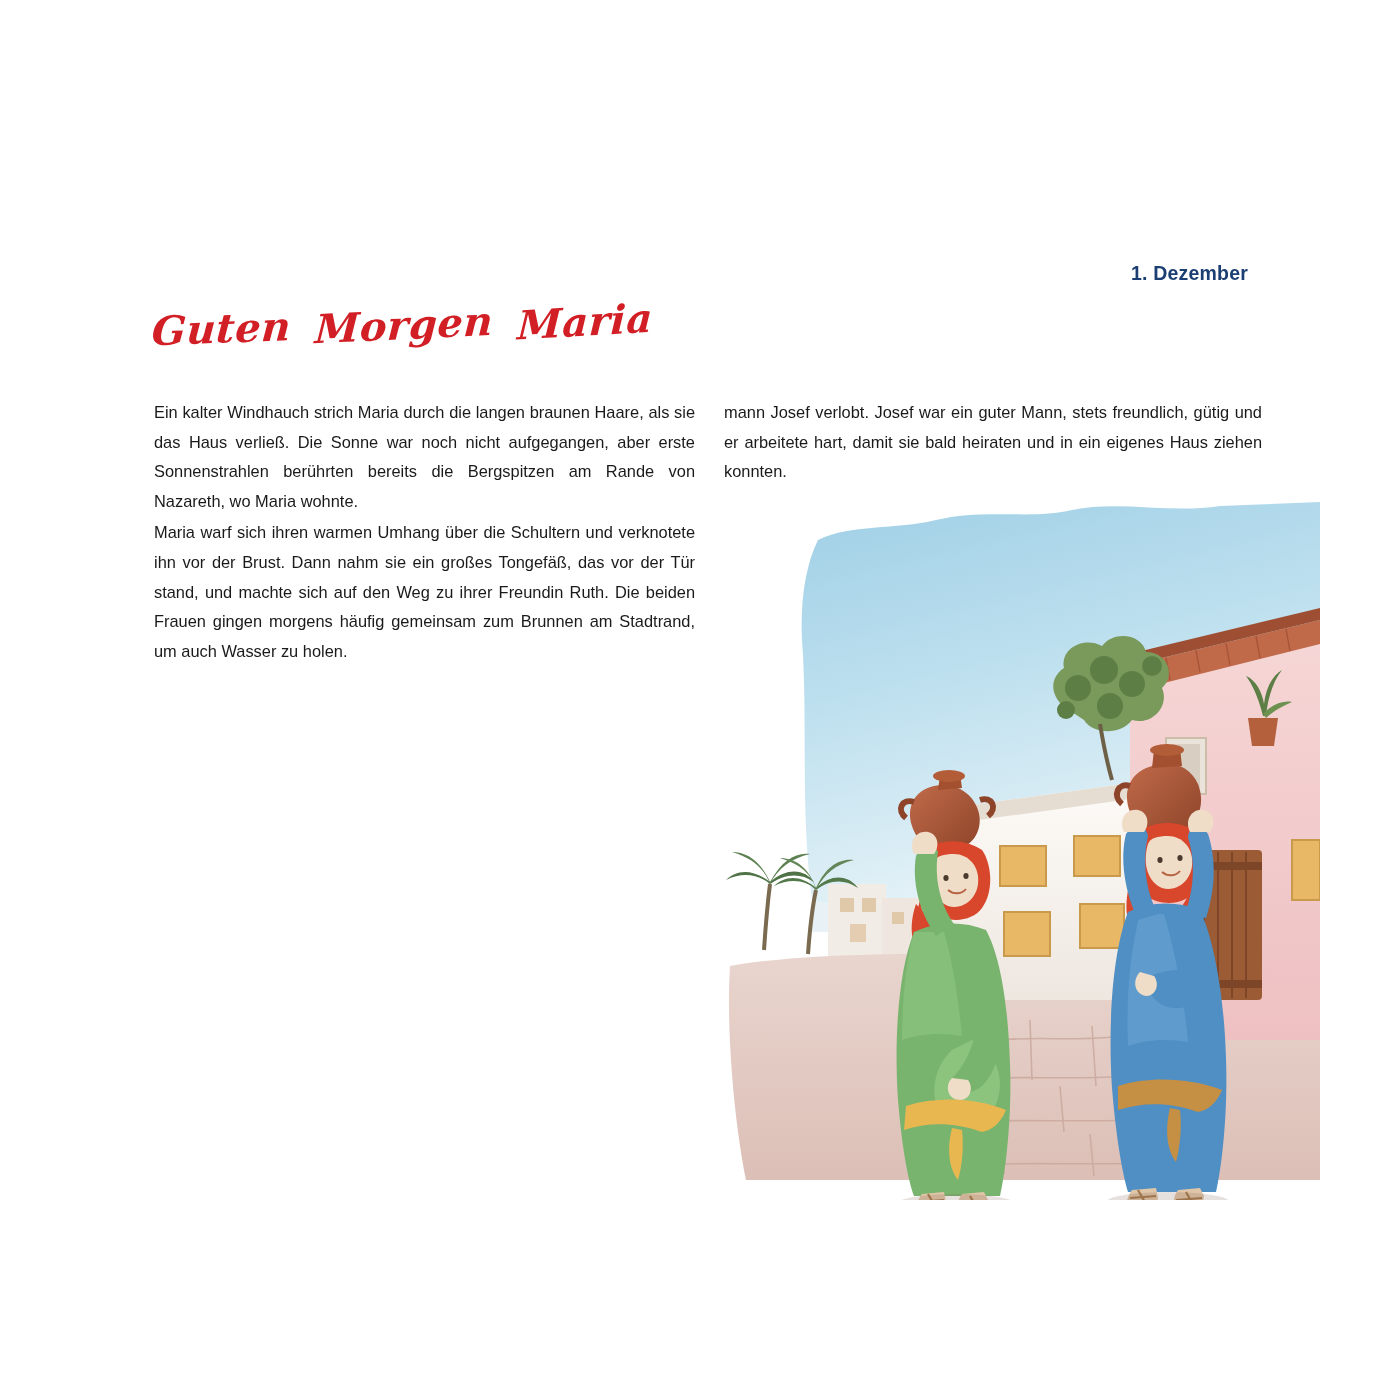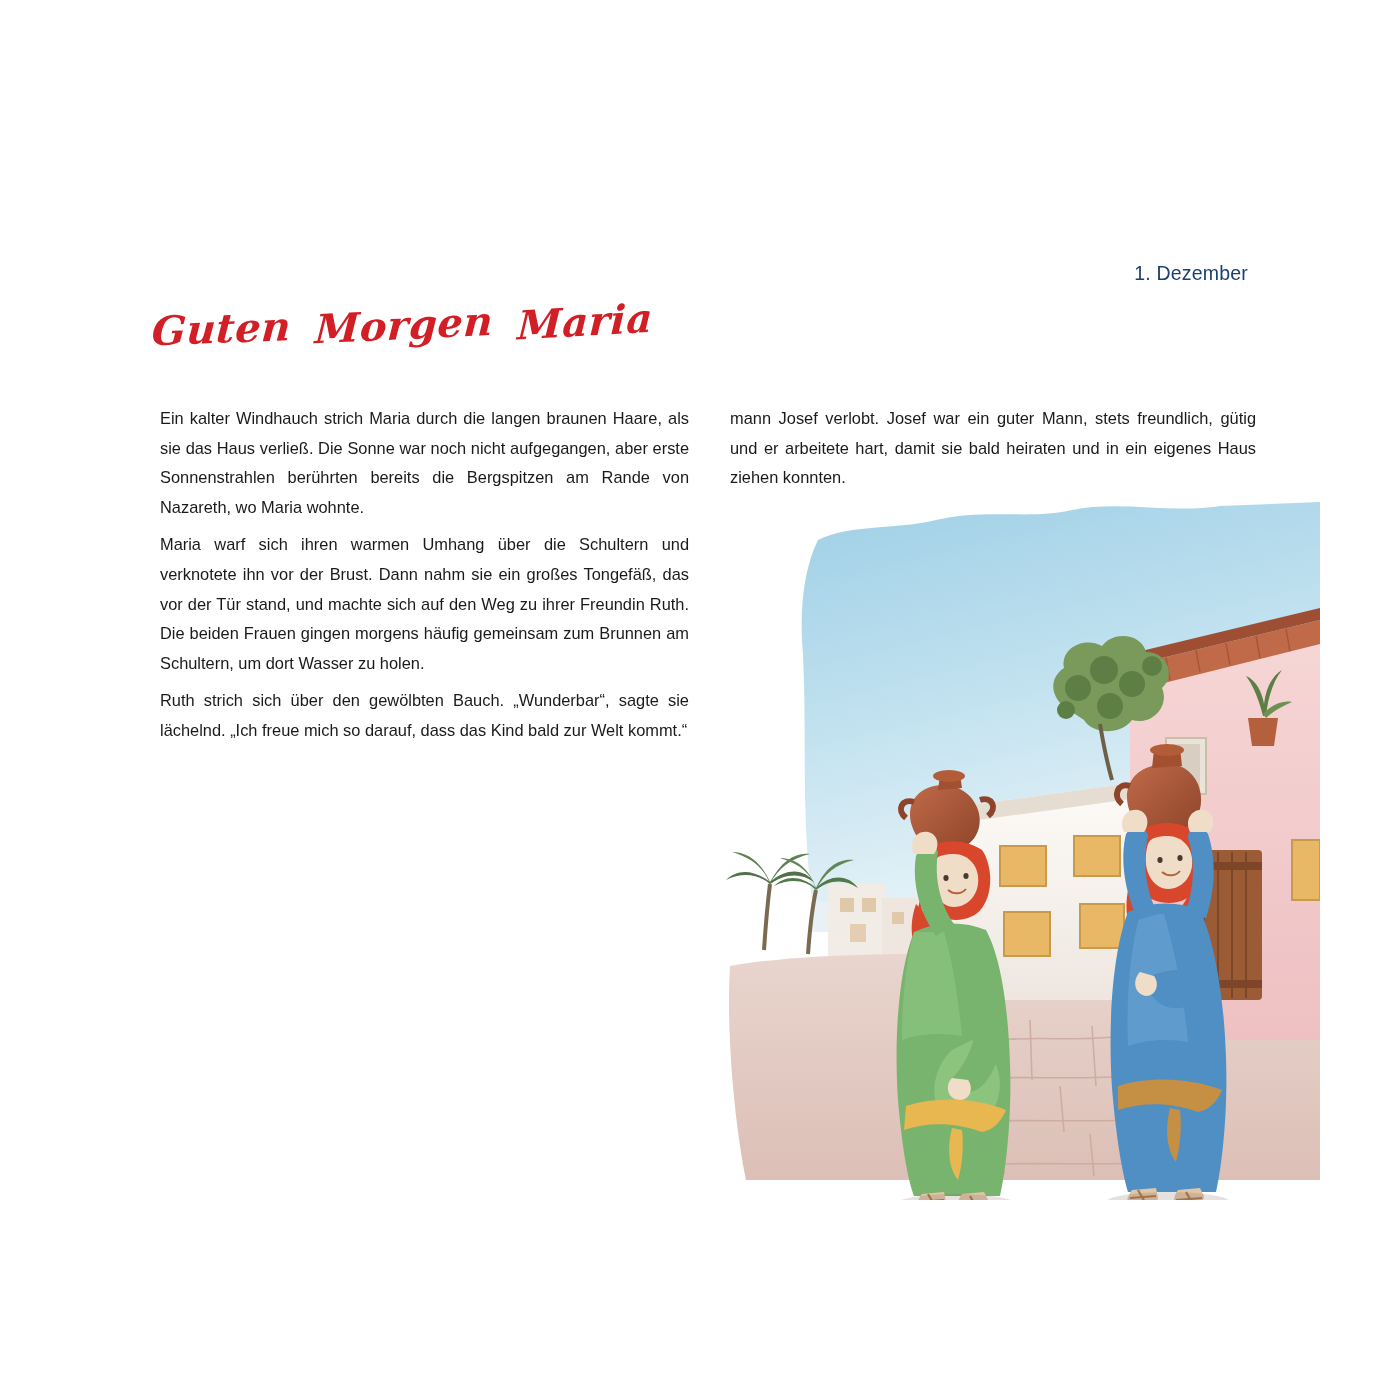--- a/index.html
+++ b/index.html
@@ -22,21 +22,21 @@
     background: #ffffff;
   }
 
   
   .date-label {
     position: absolute;
     right: 152px;
     top: 262px;
     font-family: "Liberation Sans", sans-serif;
     font-size: 19.5px;
-    font-weight: normal;
+    font-weight: bold;
     color: #1b3f73;
     letter-spacing: 0.2px;
   }
 
   
   .headline {
     position: absolute;
     left: 152px;
     top: 306px;
     font-family: "DejaVu Serif", serif;
@@ -60,21 +60,21 @@
     font-family: "Liberation Sans", sans-serif;
     font-size: 16.4px;
     line-height: 29.6px;
     color: #1a1a1a;
     text-align: justify;
     text-justify: inter-word;
     hyphens: manual;
   }
   .col-left  { left: 152px; top: 396px; width: 545px; }
   .col-right { left: 722px; top: 396px; width: 542px; }
-  .col p { margin: 8px; }
+  .col p { margin: 2px; }
 
   
   .illustration {
     position: absolute;
     left: 700px;
     top: 480px;
     width: 620px;
     height: 720px;
   }
   .illustration svg { display: block; }
@@ -87,22 +87,21 @@
   <div class="date-label">1. Dezember</div>
 
   <div class="headline">
     <span class="w1">Guten</span>
     <span class="w2">Morgen</span>
     <span class="w3">Maria</span>
   </div>
 
   <div class="col col-left">
     <p>Ein kalter Windhauch strich Maria durch die langen braunen Haare, als sie das Haus verließ. Die Sonne war noch nicht aufgegangen, aber erste Sonnenstrahlen berührten bereits die Bergspitzen am Rande von Nazareth, wo Maria wohnte.</p>
-    <p>Maria warf sich ihren warmen Umhang über die Schultern und verknotete ihn vor der Brust. Dann nahm sie ein großes Tongefäß, das vor der Tür stand, und machte sich auf den Weg zu ihrer Freundin Ruth. Die beiden Frauen gingen morgens häufig gemeinsam zum Brunnen am Schultern, um dort Wasser zu holen.</p>
-    <p>Ruth strich sich über den gewölbten Bauch. „Wunderbar“, sagte sie lächelnd. „Ich freue mich so darauf, dass das Kind bald zur Welt kommt.“</p>
+    <p>Maria warf sich ihren warmen Umhang über die Schultern und verknotete ihn vor der Brust. Dann nahm sie ein großes Tongefäß, das vor der Tür stand, und machte sich auf den Weg zu ihrer Freundin Ruth. Die beiden Frauen gingen morgens häufig gemeinsam zum Brunnen am Stadtrand, um auch Wasser zu holen.</p>
   </div>
 
   <div class="col col-right">
     <p>mann Josef verlobt. Josef war ein guter Mann, stets freundlich, gütig und er arbeitete hart, damit sie bald heiraten und in ein eigenes Haus ziehen konnten.</p>
   </div>
 
   <div class="illustration">
     <svg width="620" height="720" viewBox="0 0 620 720" xmlns="http://www.w3.org/2000/svg">
       <defs>
         <linearGradient id="sky" x1="0" y1="0" x2="0.3" y2="1">

